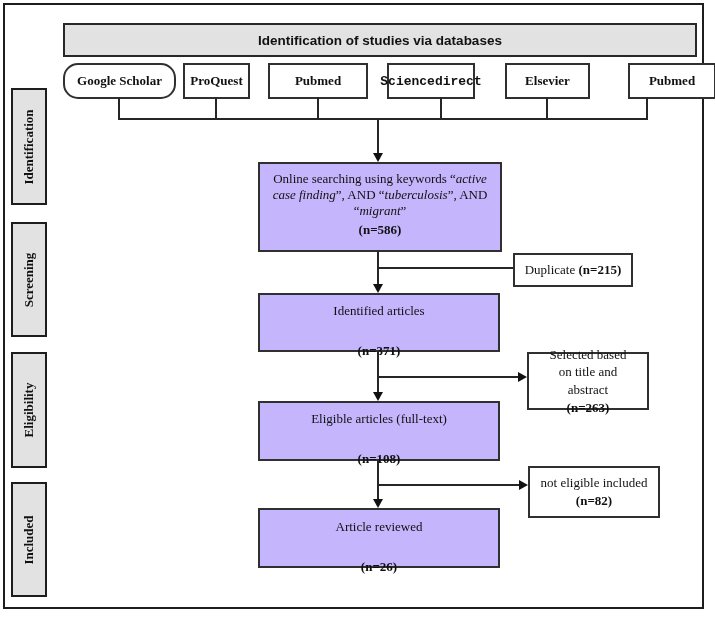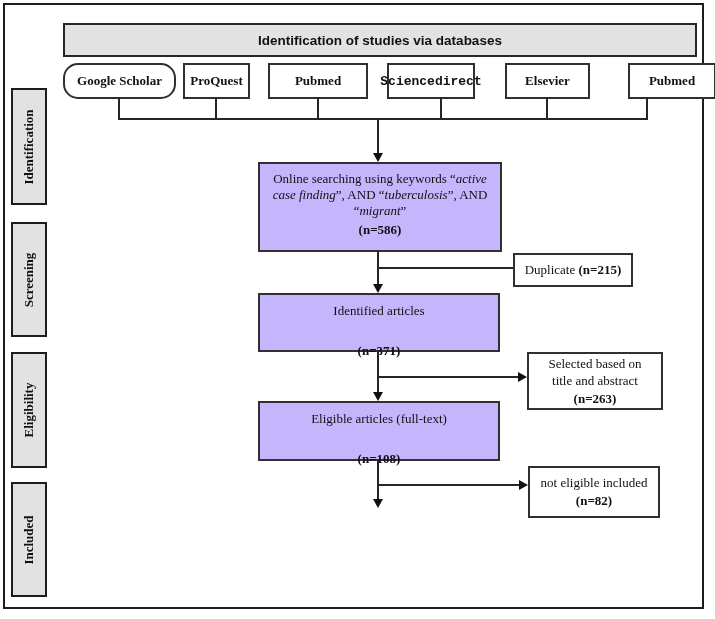--- a/index.html
+++ b/index.html
@@ -34,21 +34,21 @@
   .f3{left:258px;top:401px;width:242px;height:60px;padding-top:8px;}
   .f4{left:258px;top:508px;width:242px;height:60px;padding-top:9px;}
   .nval{font-weight:bold;margin-top:24px;}
   .f1 .nval{margin-top:3px;}
   .kw{font-style:italic;}
   
   .sbox{position:absolute;background:#fff;border:2px solid #303030;box-sizing:border-box;
         text-align:center;font-size:13px;display:flex;flex-direction:column;
         align-items:center;justify-content:center;line-height:1.35;}
   .s1{left:513px;top:253px;width:120px;height:34px;}
-  .s2{left:527px;top:352px;width:136px;height:58px;padding:0 17px;}
+  .s2{left:527px;top:352px;width:122px;height:58px;padding:0 17px;}
   .s3{left:528px;top:466px;width:132px;height:52px;}
   .sbox b{font-weight:bold;}
   
   .hline,.vline{position:absolute;background:#262626;}
   .hline{height:2px;} .vline{width:2px;}
   .arr-down{position:absolute;width:0;height:0;
             border-left:5px solid transparent;border-right:5px solid transparent;
             border-top:9px solid #111;}
   .arr-right{position:absolute;width:0;height:0;
              border-top:5px solid transparent;border-bottom:5px solid transparent;
@@ -126,13 +126,17 @@
 
   <div class="vline" style="left:377px;top:460px;height:40px;"></div>
   <div class="arr-down" style="left:373px;top:499px;"></div>
   <div class="hline" style="left:377px;top:484px;width:143px;"></div>
   <div class="arr-right" style="left:519px;top:480px;"></div>
   <div class="sbox s3">
     <div>not eligible included</div>
     <b>(n=82)</b>
   </div>
 
+  <div class="fbox f4">
+    <div>Article reviewed</div>
+    <div class="nval">(n=26)</div>
+  </div>
 </div>
 
 </body></html>

